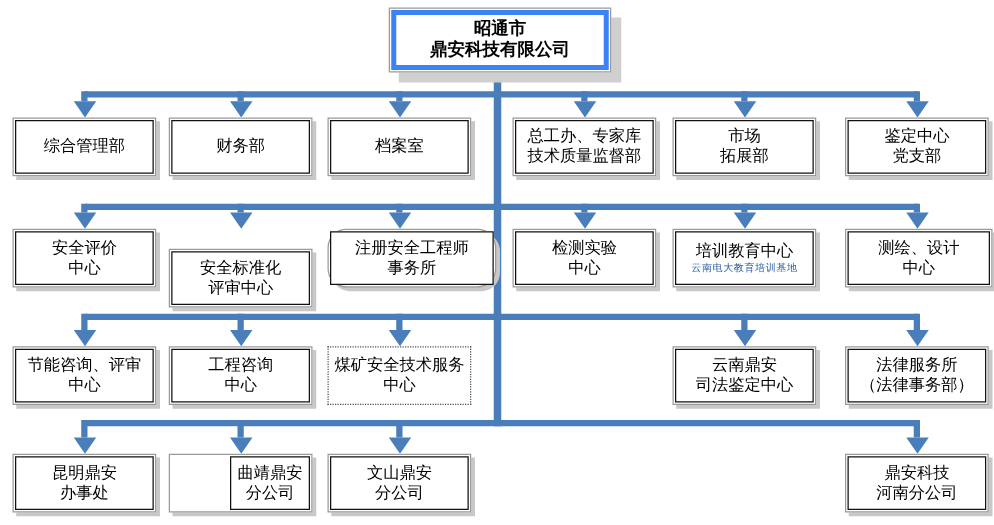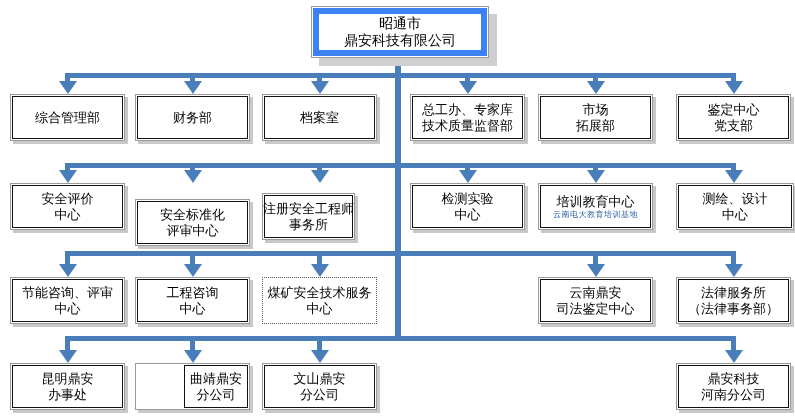--- a/index.html
+++ b/index.html
@@ -50,21 +50,21 @@
   .node.dotted .inner{border:none;}
 
   .line{display:block;white-space:nowrap;color:#000000;font-size:13px;}
   .line.sub{font-size:8px;color:#2b5fa5;letter-spacing:.5px;margin-top:1px;}
 
   
   #root-node{
     width:178px;height:52px;left:311px;top:6px;
     box-shadow:8px 8px 0 0 #cfcfcf;
   }
-  #root-node .inner{border:6px solid #3b82f6;}
+  #root-node .inner{border:4px solid #3b82f6;font-weight:bold;}
   #root-node .line{font-size:14px;}
 </style>
 </head>
 <body>
 
 <div id="chart">
 
   <div class="node shadowed" id="root-node">
     <div class="inner">
       <span class="line">昭通市</span>
@@ -160,21 +160,21 @@
           <span class="line">安全评价</span>
           <span class="line">中心</span>
         </div>
       </div>
       <div class="node shadowed" style="left: 135px; top: 199px; width: 115px; height: 47px;">
         <div class="inner">
           <span class="line">安全标准化</span>
           <span class="line">评审中心</span>
         </div>
       </div>
-      <div class="node shadowed" style="left: 262px; top: 193px; width: 93px; height: 47px;">
+      <div class="node shadowed" style="left: 262px; top: 183px; width: 135px; height: 47px; border-radius: 15px;">
         <div class="inner">
           <span class="line">注册安全工程师</span>
           <span class="line">事务所</span>
         </div>
       </div>
       <div class="node shadowed" style="left: 410px; top: 183px; width: 115px; height: 47px;">
         <div class="inner">
           <span class="line">检测实验</span>
           <span class="line">中心</span>
         </div>

